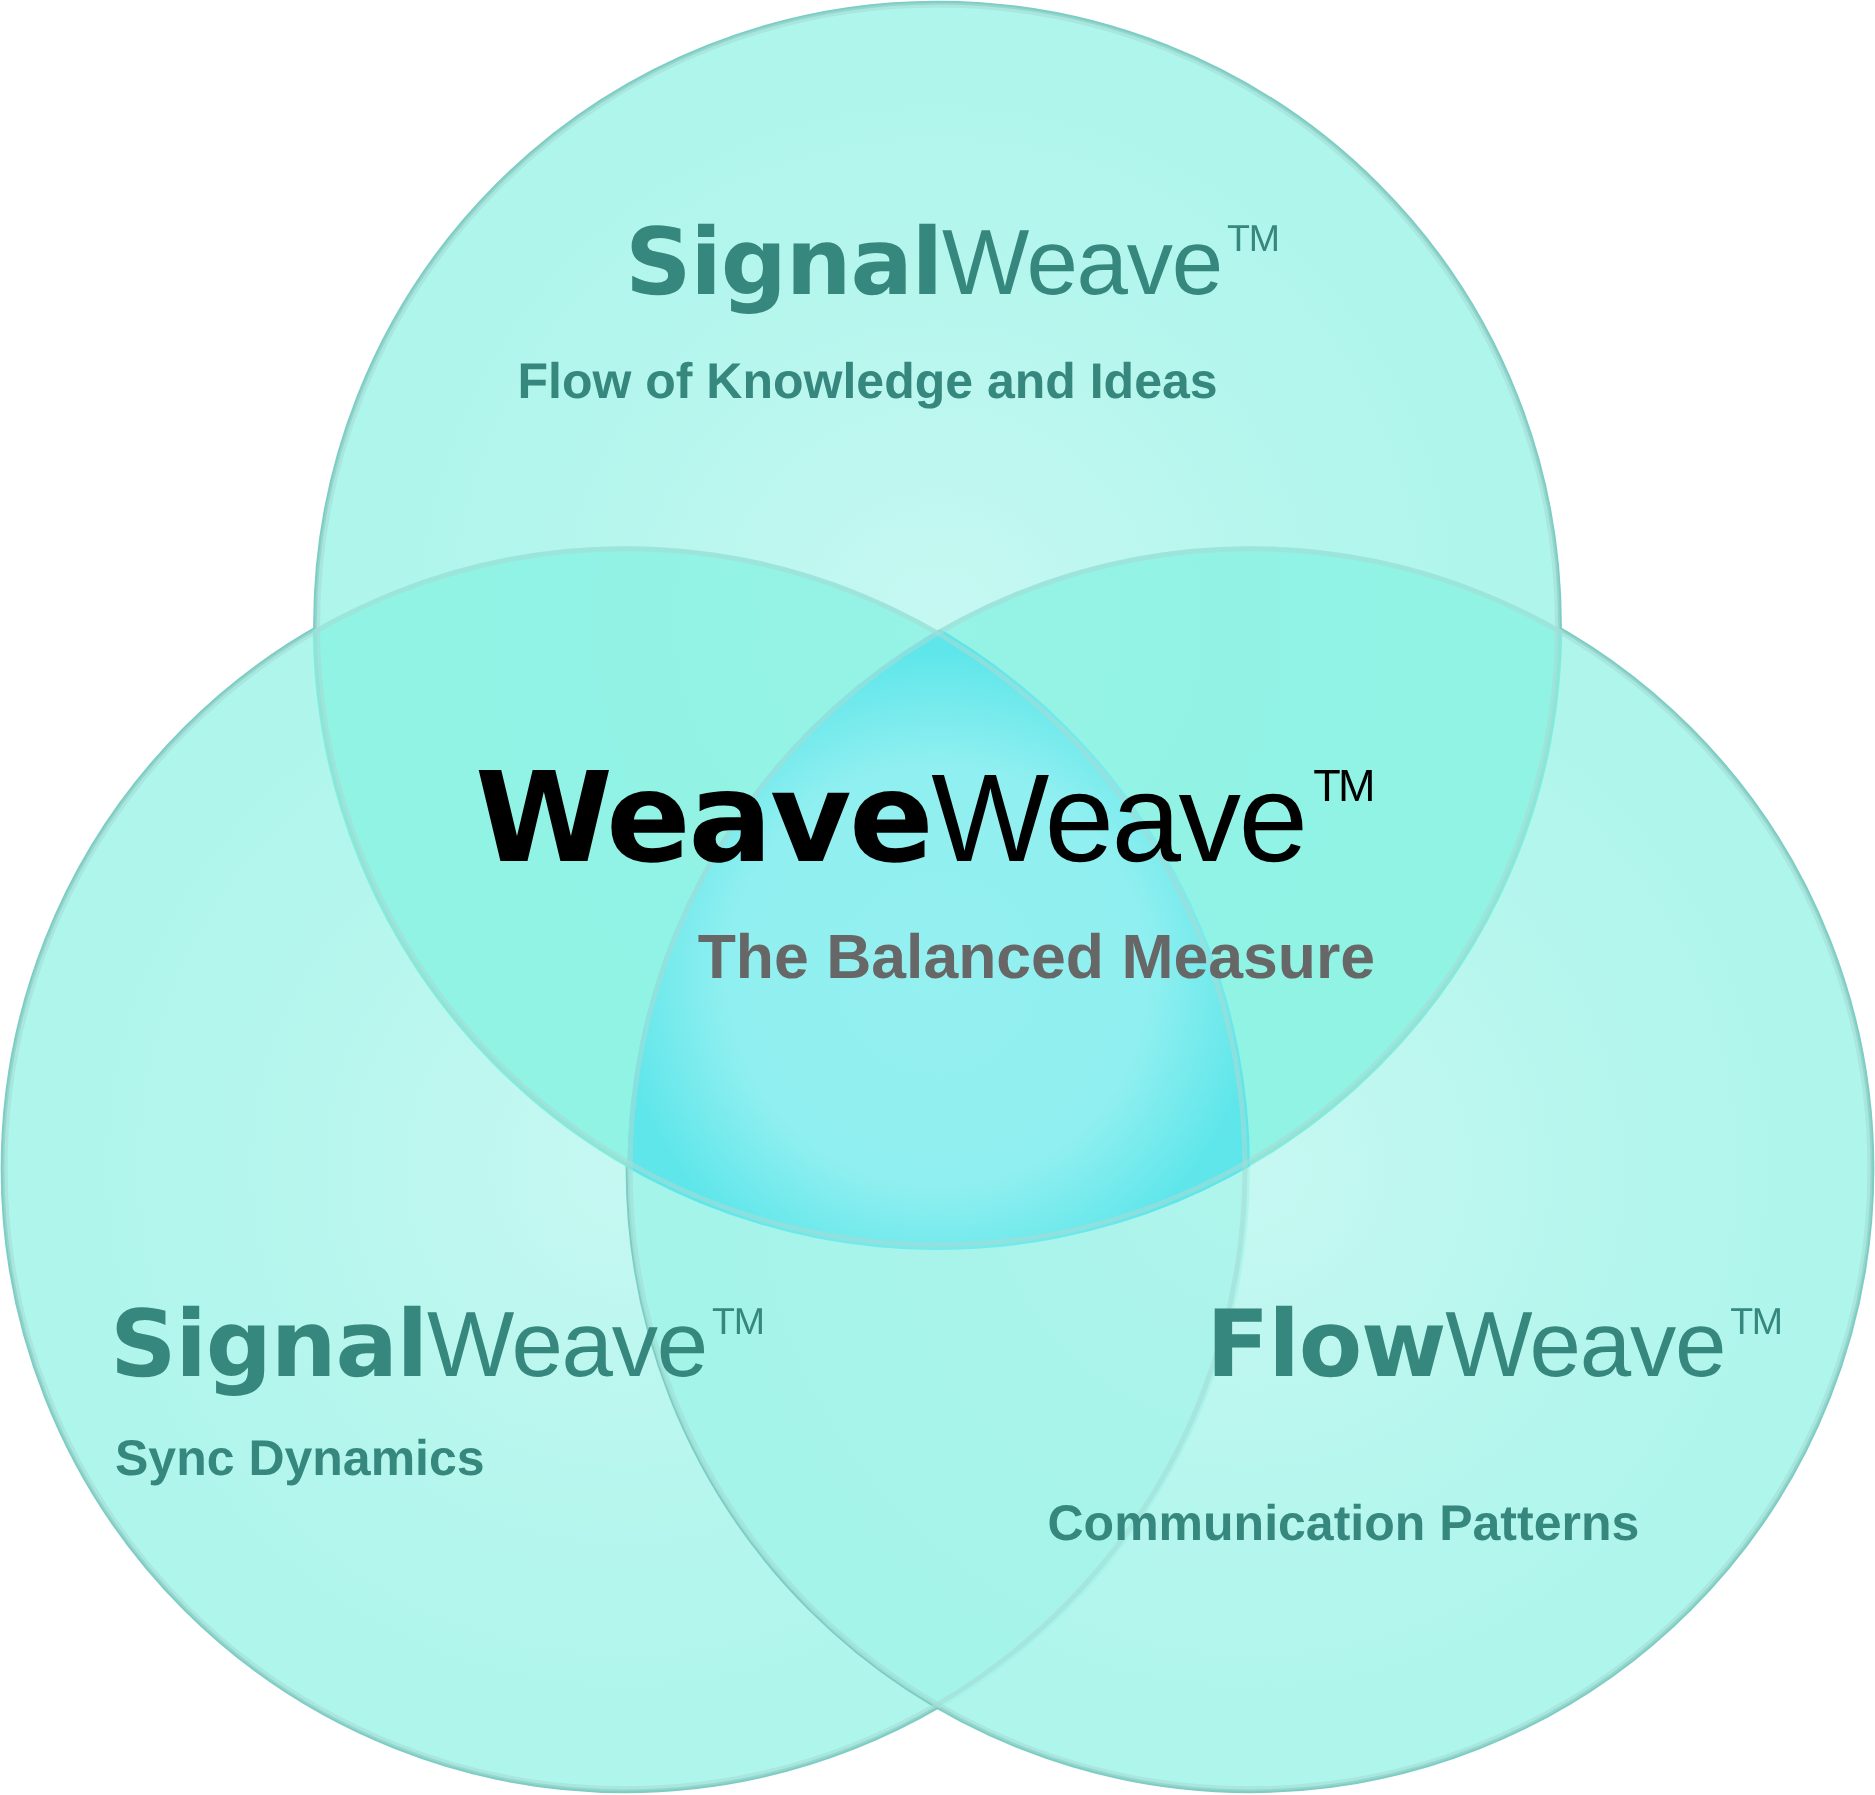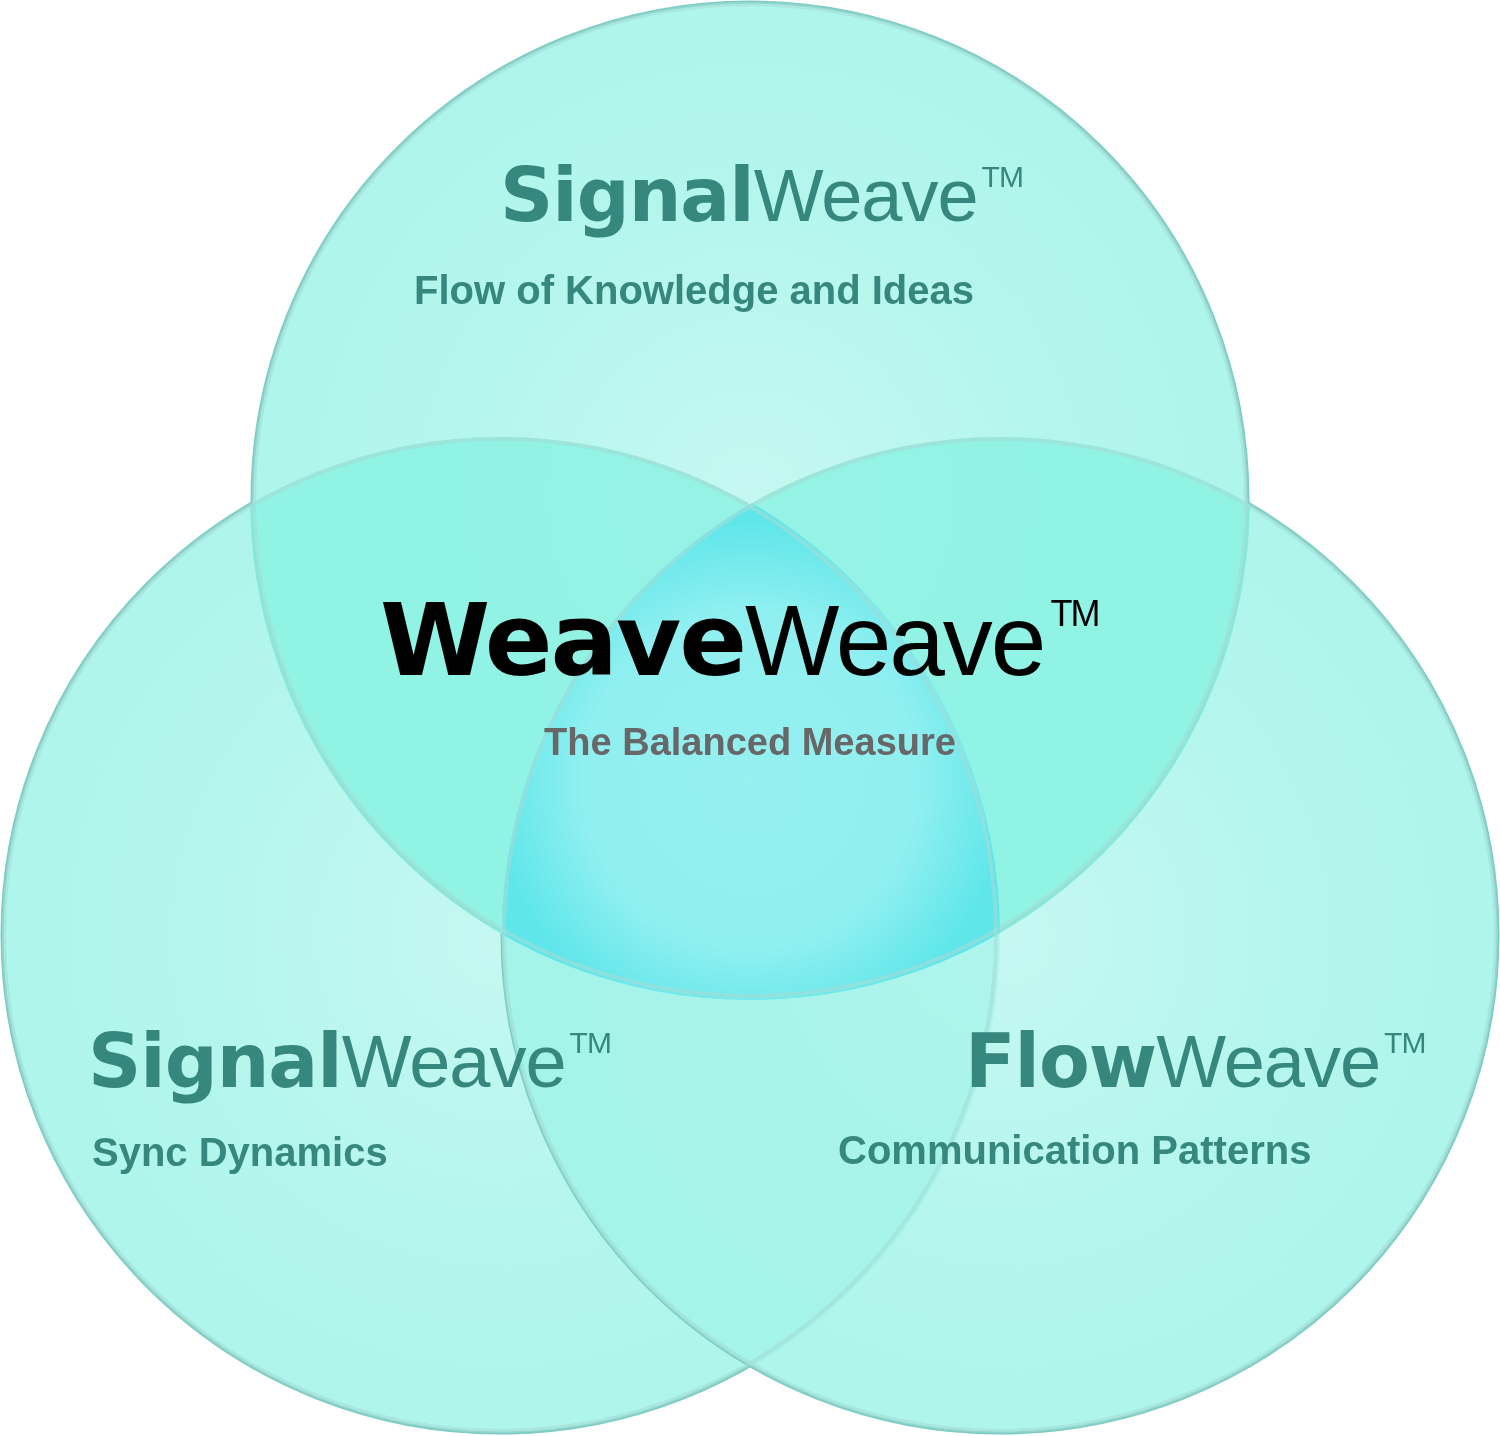--- a/index.html
+++ b/index.html
@@ -1,27 +1,27 @@
 <!DOCTYPE html>
 <html><head>
 <meta charset="utf-8">
 <style>
   html, body { margin:0; padding:0; background:#ffffff; }
   body { width:1500px; height:1436px; position:relative; overflow:hidden; font-family:"DejaVu Sans", sans-serif; }
   #venn { position:absolute; left:0; top:0; width:1500px; height:1436px; }
-  .label { position:absolute; white-space:nowrap; }
+  .label { position:absolute; white-space:nowrap;margin-top:15px; }
   .brand { font-size:74px; letter-spacing:-1px; line-height:1; }
   .brand .bold { font-weight:bold; }
   .brand .light { font-weight:normal; font-family:"Liberation Sans", sans-serif; }
   .brand .tm { font-size:30px; vertical-align:top; position:relative; top:4px; margin-left:4px; font-family:"Liberation Sans", sans-serif; }
   .sub { font-size:40px; font-weight:bold; line-height:1.2; font-family:"Liberation Sans", sans-serif; }
   .teal { color:#36877d; }
   .center-title { font-size:100px; color:#000; line-height:1; letter-spacing:-2px; }
   .center-title .tm { font-size:36px; top:6px; }
-  .center-sub { font-size:38px; font-weight:bold; color:#676767; line-height:1.3; text-align:center; font-family:"Liberation Sans", sans-serif; }
+  .center-sub { font-size:50px; font-weight:bold; color:#676767; line-height:1.3; text-align:right; font-family:"Liberation Sans", sans-serif; }
 </style>
 </head>
 <body>
 
 <svg id="venn" viewBox="0 0 1500 1436" xmlns="http://www.w3.org/2000/svg">
   <defs>
     <radialGradient id="gTop" cx="750" cy="500" r="500" gradientUnits="userSpaceOnUse">
       <stop offset="0" stop-color="#c6f8f2"></stop>
       <stop offset="0.6" stop-color="#b4f6ed"></stop>
       <stop offset="1" stop-color="#aef5eb"></stop>
@@ -90,13 +90,13 @@
 </div>
 
 <div class="label brand teal" style="left:88px; top:1024px;">
   <span class="bold">Signal</span><span class="light">Weave</span><span class="tm">TM</span>
 </div>
 <div class="label sub teal" style="left:92px; top:1128px;">Sync Dynamics</div>
 
 <div class="label brand teal" style="left:965px; top:1024px;">
   <span class="bold">Flow</span><span class="light">Weave</span><span class="tm">TM</span>
 </div>
-<div class="label sub teal" style="left:838px; top:1126px;">Communication Patterns</div>
+<div class="label sub teal" style="left:838px; top:1180px;">Communication Patterns</div>
 
 </body></html>

